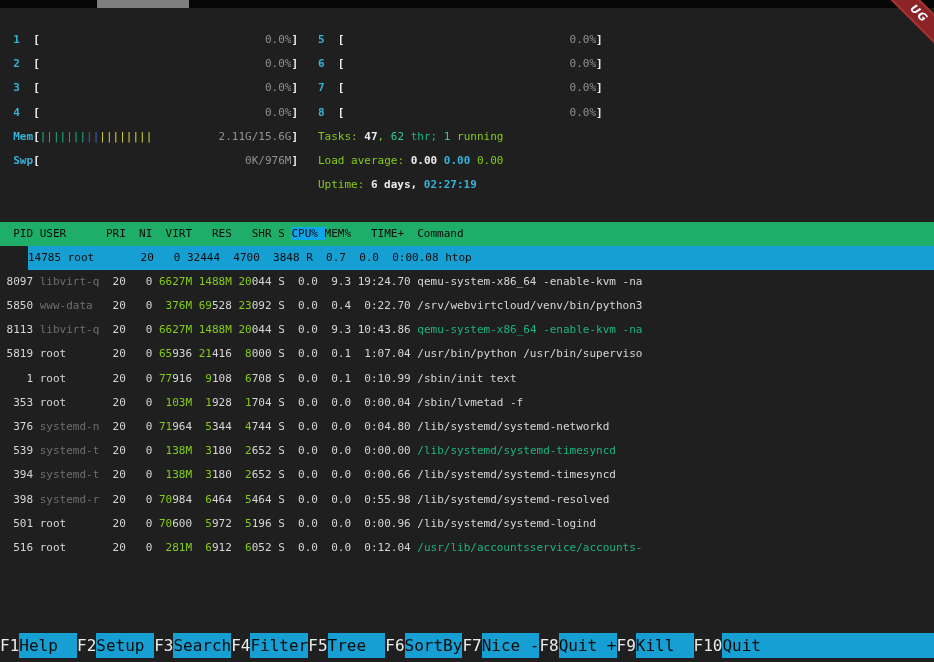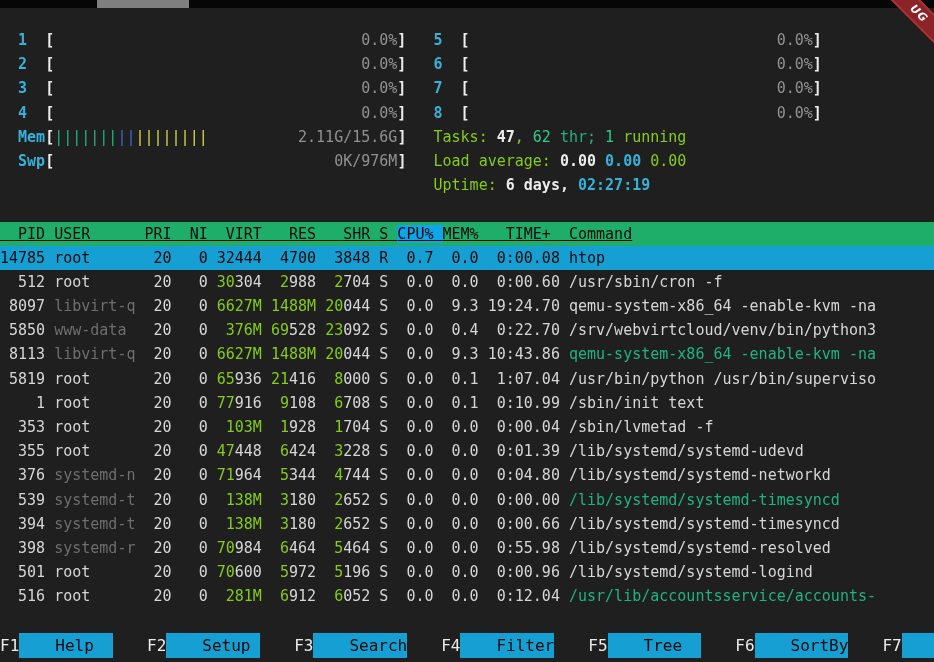--- a/index.html
+++ b/index.html
@@ -12,42 +12,42 @@
   .chrome-tab{position:absolute;left:97px;top:0;width:92px;height:8px;background:#7f7f7f;}
   .ribbon{
     position:absolute;left:867px;top:3px;width:104px;height:17px;
     transform:rotate(45deg);
     background:#8c2326;border-top:2px solid #a53434;border-bottom:2px solid #a53434;
     color:#ffffff;font-family:"DejaVu Sans","Liberation Sans",sans-serif;
     font-weight:bold;font-style:italic;font-size:11px;line-height:17px;
     text-align:center;letter-spacing:1px;z-index:9;
   }
   .term{position:absolute;top:8px;left:0;width:934px;padding-top:20px;}
-  .line{white-space:pre;height:24.2px;line-height:24.2px;font-size:15px;color:#d6d6d6;}
+  .line{white-space:pre;height:24.2px;line-height:24.2px;font-size:11px;color:#d6d6d6;}
   .header-line{background:#1fae6a;color:#0a0a0a;}
-  .header-line span{color:#0a0a0a;text-decoration:underline;}
+  .header-line span{color:#0a0a0a;}
   .hdr-sel{background:#0ea5e9;}
-  .row-sel{background:#169fd2;}
+  .row-sel{background:#169fd2;margin-left:28px;}
   .c-default{color:#d6d6d6;}
   .c-cyan{color:#84cc16;}
   .c-cyan-bold{color:#36b2d9;font-weight:bold;}
   .c-white-bold{color:#ececec;font-weight:bold;}
   .c-gray{color:#919191;}
   .c-dim{color:#6e6e6e;}
   .c-green{color:#1db47f;}
   .c-green-bold{color:#2ecc8f;font-weight:normal;}
   .c-red{color:#cd4b4b;}
   .c-bar-green{color:#1db47f;}
   .c-bar-blue{color:#3a68cf;}
   .c-bar-yellow{color:#d8d83f;}
   .c-selected{color:#0b0b0b;}
-  .fbar{position:absolute;left:0;top:633px;width:934px;height:29px;display:flex;font-size:16px;gap:34px;}
+  .fbar{position:absolute;left:0;top:633px;width:934px;height:29px;display:flex;font-size:16px;}
   .fk{display:flex;height:25px;line-height:25px;}
   .fk-key{white-space:pre;color:#ececec;}
-  .fk-label{white-space:pre;background:#169fd2;color:#0b0b0b;padding-left:36px;}
+  .fk-label{white-space:pre;background:#169fd2;color:#0b0b0b;}
   .fk-fill{flex:1;background:#169fd2;height:25px;}
 </style>
 </head>
 <body>
 
 <div class="chrome">
   <div class="chrome-tab"></div>
 </div>
 
 <div class="ribbon">
@@ -61,28 +61,26 @@
       <div class="line"><span class="c-default">  </span><span class="c-cyan-bold">3</span><span class="c-default">  </span><span class="c-white-bold">[</span><span class="c-default">                                  </span><span class="c-gray">0.0%</span><span class="c-white-bold">]</span><span class="c-default">   </span><span class="c-cyan-bold">7</span><span class="c-default">  </span><span class="c-white-bold">[</span><span class="c-default">                                  </span><span class="c-gray">0.0%</span><span class="c-white-bold">]</span></div>
       <div class="line"><span class="c-default">  </span><span class="c-cyan-bold">4</span><span class="c-default">  </span><span class="c-white-bold">[</span><span class="c-default">                                  </span><span class="c-gray">0.0%</span><span class="c-white-bold">]</span><span class="c-default">   </span><span class="c-cyan-bold">8</span><span class="c-default">  </span><span class="c-white-bold">[</span><span class="c-default">                                  </span><span class="c-gray">0.0%</span><span class="c-white-bold">]</span></div>
       <div class="line"><span class="c-default">  </span><span class="c-cyan-bold">Mem</span><span class="c-white-bold">[</span><span class="c-bar-green">|||||||</span><span class="c-bar-blue">||</span><span class="c-bar-yellow">||||||||</span><span class="c-default">          </span><span class="c-gray">2.11G/15.6G</span><span class="c-white-bold">]</span><span class="c-default">   </span><span class="c-cyan">Tasks: </span><span class="c-white-bold">47</span><span class="c-cyan">, </span><span class="c-green-bold">62</span><span class="c-green"> thr; </span><span class="c-green-bold">1</span><span class="c-cyan"> running</span></div>
       <div class="line"><span class="c-default">  </span><span class="c-cyan-bold">Swp</span><span class="c-white-bold">[</span><span class="c-default">                               </span><span class="c-gray">0K/976M</span><span class="c-white-bold">]</span><span class="c-default">   </span><span class="c-cyan">Load average: </span><span class="c-white-bold">0.00 </span><span class="c-cyan-bold">0.00 </span><span class="c-cyan">0.00</span></div>
       <div class="line"><span class="c-default">                                                </span><span class="c-cyan">Uptime: </span><span class="c-white-bold">6 days, </span><span class="c-cyan-bold">02:27:19</span></div>
       <div class="line"></div>
     </div>
   <div class="line header-line"><span>  PID USER      PRI  NI  VIRT   RES   SHR S </span><span class="hdr-sel">CPU% </span><span>MEM%   TIME+  Command</span></div>
   <div id="rows">
       <div class="line row-sel"><span class="c-selected">14785 root       20   0 32444  4700  3848 R  0.7  0.0  0:00.08 htop</span></div>
-      <div class="line"><span class="c-default">  512 root       20   0 </span><span class="c-cyan">30</span><span class="c-default">304  </span><span class="c-cyan">2</span><span class="c-default">988  </span><span class="c-cyan">2</span><span class="c-default">704 S  0.0  0.0  0:00.60 /usr/sbin/cron -f</span></div>
       <div class="line"><span class="c-default"> 8097 </span><span class="c-dim">libvirt-q </span><span class="c-default"> 20   0 </span><span class="c-cyan">6627M</span><span class="c-default"> </span><span class="c-cyan">1488M</span><span class="c-default"> </span><span class="c-cyan">20</span><span class="c-default">044 S  0.0  9.3 19:24.70 qemu-system-x86_64 -enable-kvm -na</span></div>
       <div class="line"><span class="c-default"> 5850 </span><span class="c-dim">www-data  </span><span class="c-default"> 20   0  </span><span class="c-cyan">376M</span><span class="c-default"> </span><span class="c-cyan">69</span><span class="c-default">528 </span><span class="c-cyan">23</span><span class="c-default">092 S  0.0  0.4  0:22.70 /srv/webvirtcloud/venv/bin/python3</span></div>
       <div class="line"><span class="c-default"> 8113 </span><span class="c-dim">libvirt-q </span><span class="c-default"> 20   0 </span><span class="c-cyan">6627M</span><span class="c-default"> </span><span class="c-cyan">1488M</span><span class="c-default"> </span><span class="c-cyan">20</span><span class="c-default">044 S  0.0  9.3 10:43.86 </span><span class="c-green">qemu-system-x86_64 -enable-kvm -na</span></div>
       <div class="line"><span class="c-default"> 5819 root       20   0 </span><span class="c-cyan">65</span><span class="c-default">936 </span><span class="c-cyan">21</span><span class="c-default">416  </span><span class="c-cyan">8</span><span class="c-default">000 S  0.0  0.1  1:07.04 /usr/bin/python /usr/bin/superviso</span></div>
       <div class="line"><span class="c-default">    1 root       20   0 </span><span class="c-cyan">77</span><span class="c-default">916  </span><span class="c-cyan">9</span><span class="c-default">108  </span><span class="c-cyan">6</span><span class="c-default">708 S  0.0  0.1  0:10.99 /sbin/init text</span></div>
       <div class="line"><span class="c-default">  353 root       20   0  </span><span class="c-cyan">103M</span><span class="c-default">  </span><span class="c-cyan">1</span><span class="c-default">928  </span><span class="c-cyan">1</span><span class="c-default">704 S  0.0  0.0  0:00.04 /sbin/lvmetad -f</span></div>
-      <div class="line"><span class="c-default">  355 root       20   0 </span><span class="c-cyan">47</span><span class="c-default">448  </span><span class="c-cyan">6</span><span class="c-default">424  </span><span class="c-cyan">3</span><span class="c-default">228 S  0.0  0.0  0:01.39 /lib/systemd/systemd-udevd</span></div>
       <div class="line"><span class="c-default">  376 </span><span class="c-dim">systemd-n </span><span class="c-default"> 20   0 </span><span class="c-cyan">71</span><span class="c-default">964  </span><span class="c-cyan">5</span><span class="c-default">344  </span><span class="c-cyan">4</span><span class="c-default">744 S  0.0  0.0  0:04.80 /lib/systemd/systemd-networkd</span></div>
       <div class="line"><span class="c-default">  539 </span><span class="c-dim">systemd-t </span><span class="c-default"> 20   0  </span><span class="c-cyan">138M</span><span class="c-default">  </span><span class="c-cyan">3</span><span class="c-default">180  </span><span class="c-cyan">2</span><span class="c-default">652 S  0.0  0.0  0:00.00 </span><span class="c-green">/lib/systemd/systemd-timesyncd</span></div>
       <div class="line"><span class="c-default">  394 </span><span class="c-dim">systemd-t </span><span class="c-default"> 20   0  </span><span class="c-cyan">138M</span><span class="c-default">  </span><span class="c-cyan">3</span><span class="c-default">180  </span><span class="c-cyan">2</span><span class="c-default">652 S  0.0  0.0  0:00.66 /lib/systemd/systemd-timesyncd</span></div>
       <div class="line"><span class="c-default">  398 </span><span class="c-dim">systemd-r </span><span class="c-default"> 20   0 </span><span class="c-cyan">70</span><span class="c-default">984  </span><span class="c-cyan">6</span><span class="c-default">464  </span><span class="c-cyan">5</span><span class="c-default">464 S  0.0  0.0  0:55.98 /lib/systemd/systemd-resolved</span></div>
       <div class="line"><span class="c-default">  501 root       20   0 </span><span class="c-cyan">70</span><span class="c-default">600  </span><span class="c-cyan">5</span><span class="c-default">972  </span><span class="c-cyan">5</span><span class="c-default">196 S  0.0  0.0  0:00.96 /lib/systemd/systemd-logind</span></div>
       <div class="line"><span class="c-default">  516 root       20   0  </span><span class="c-cyan">281M</span><span class="c-default">  </span><span class="c-cyan">6</span><span class="c-default">912  </span><span class="c-cyan">6</span><span class="c-default">052 S  0.0  0.0  0:12.04 </span><span class="c-green">/usr/lib/accountsservice/accounts-</span></div>
     </div>
 </div>
 
 <div id="fbar" class="fbar">

